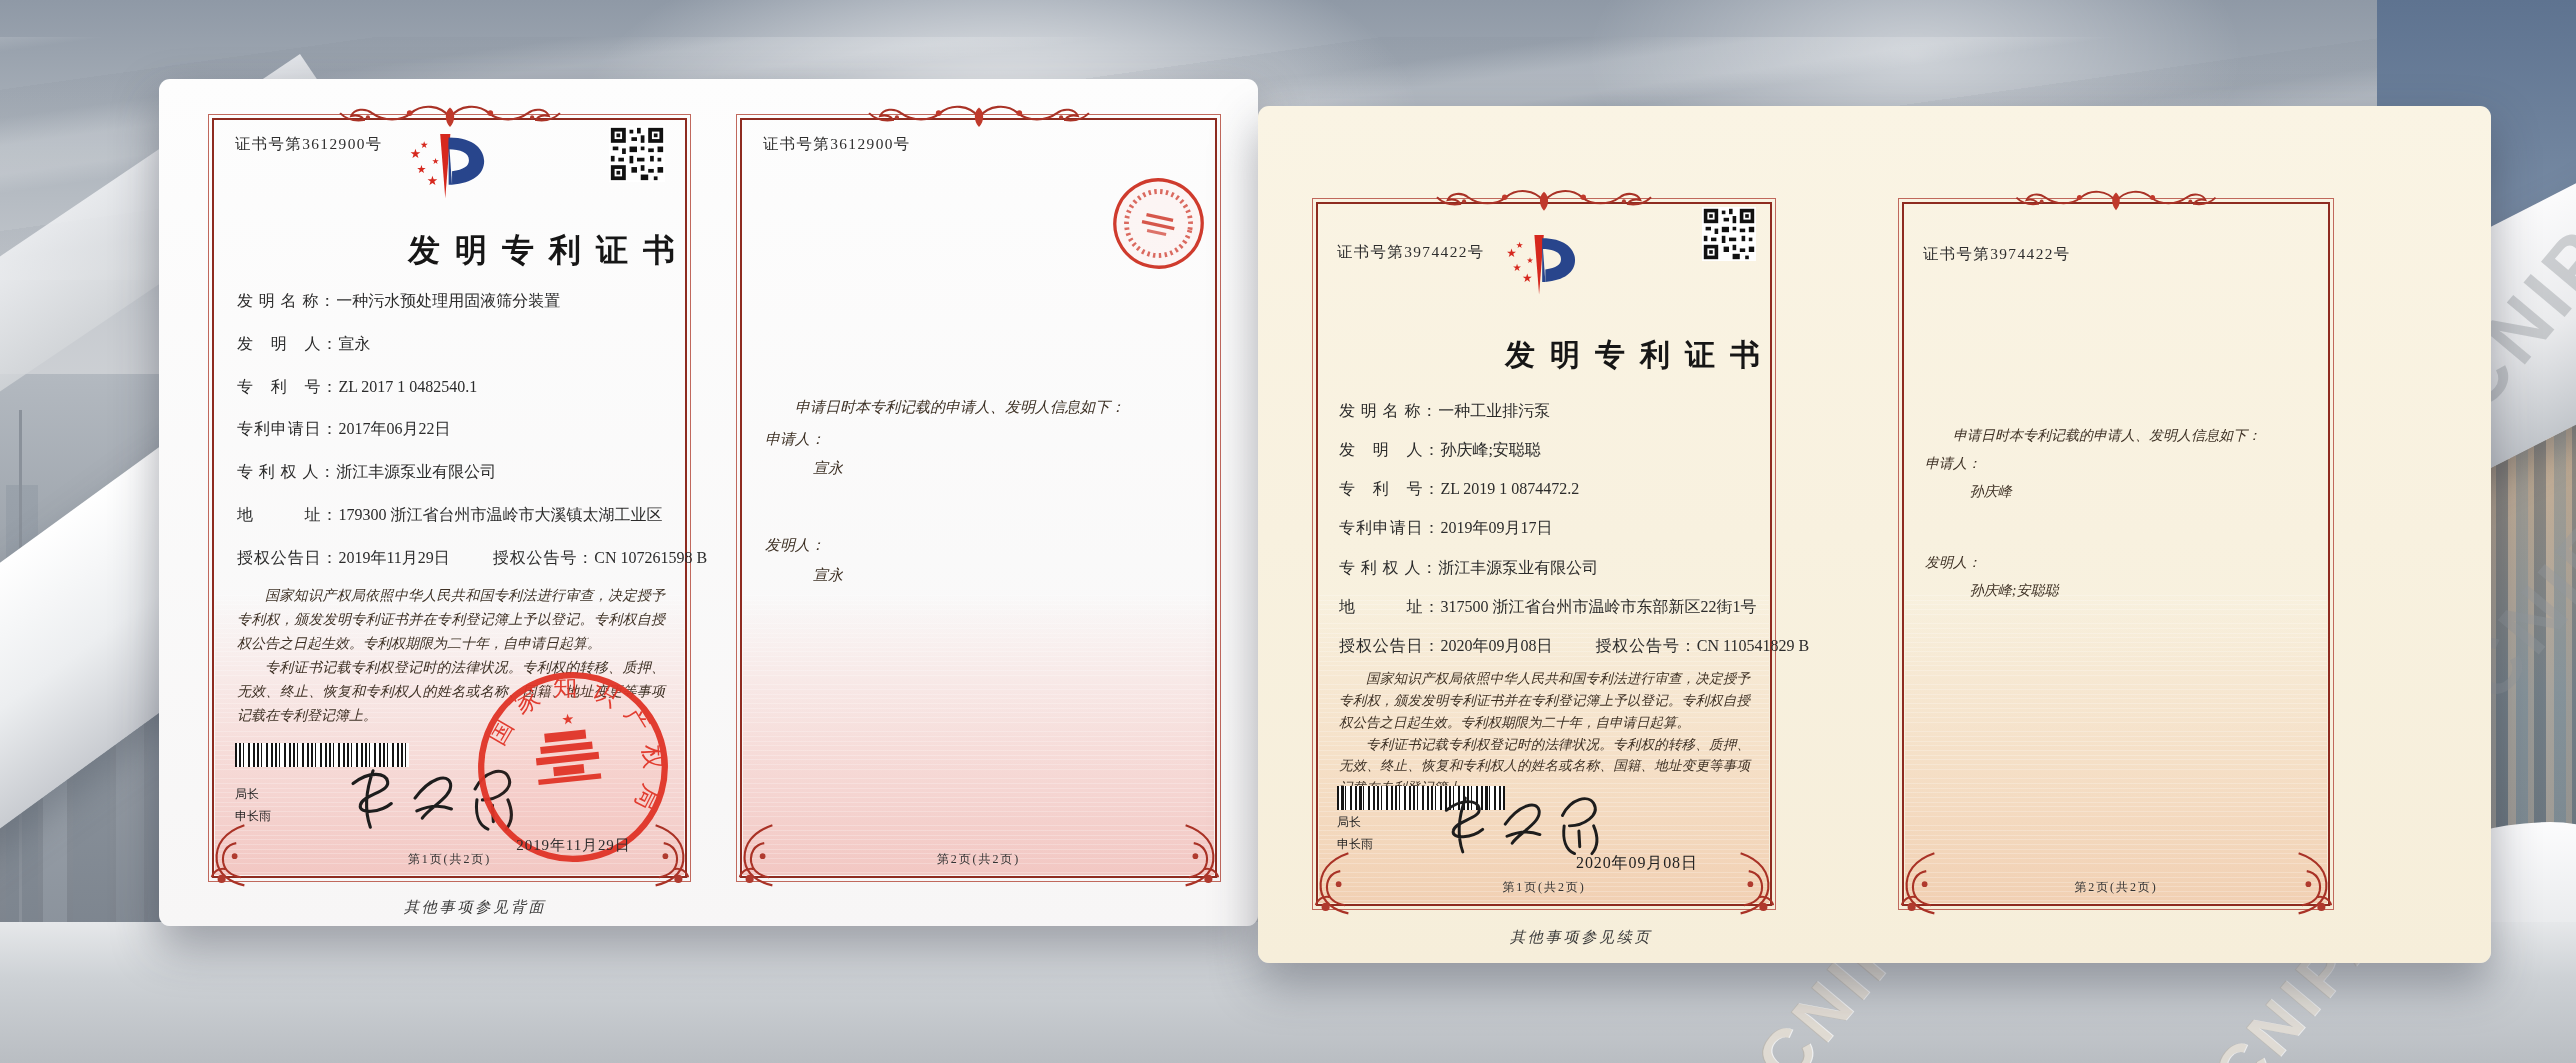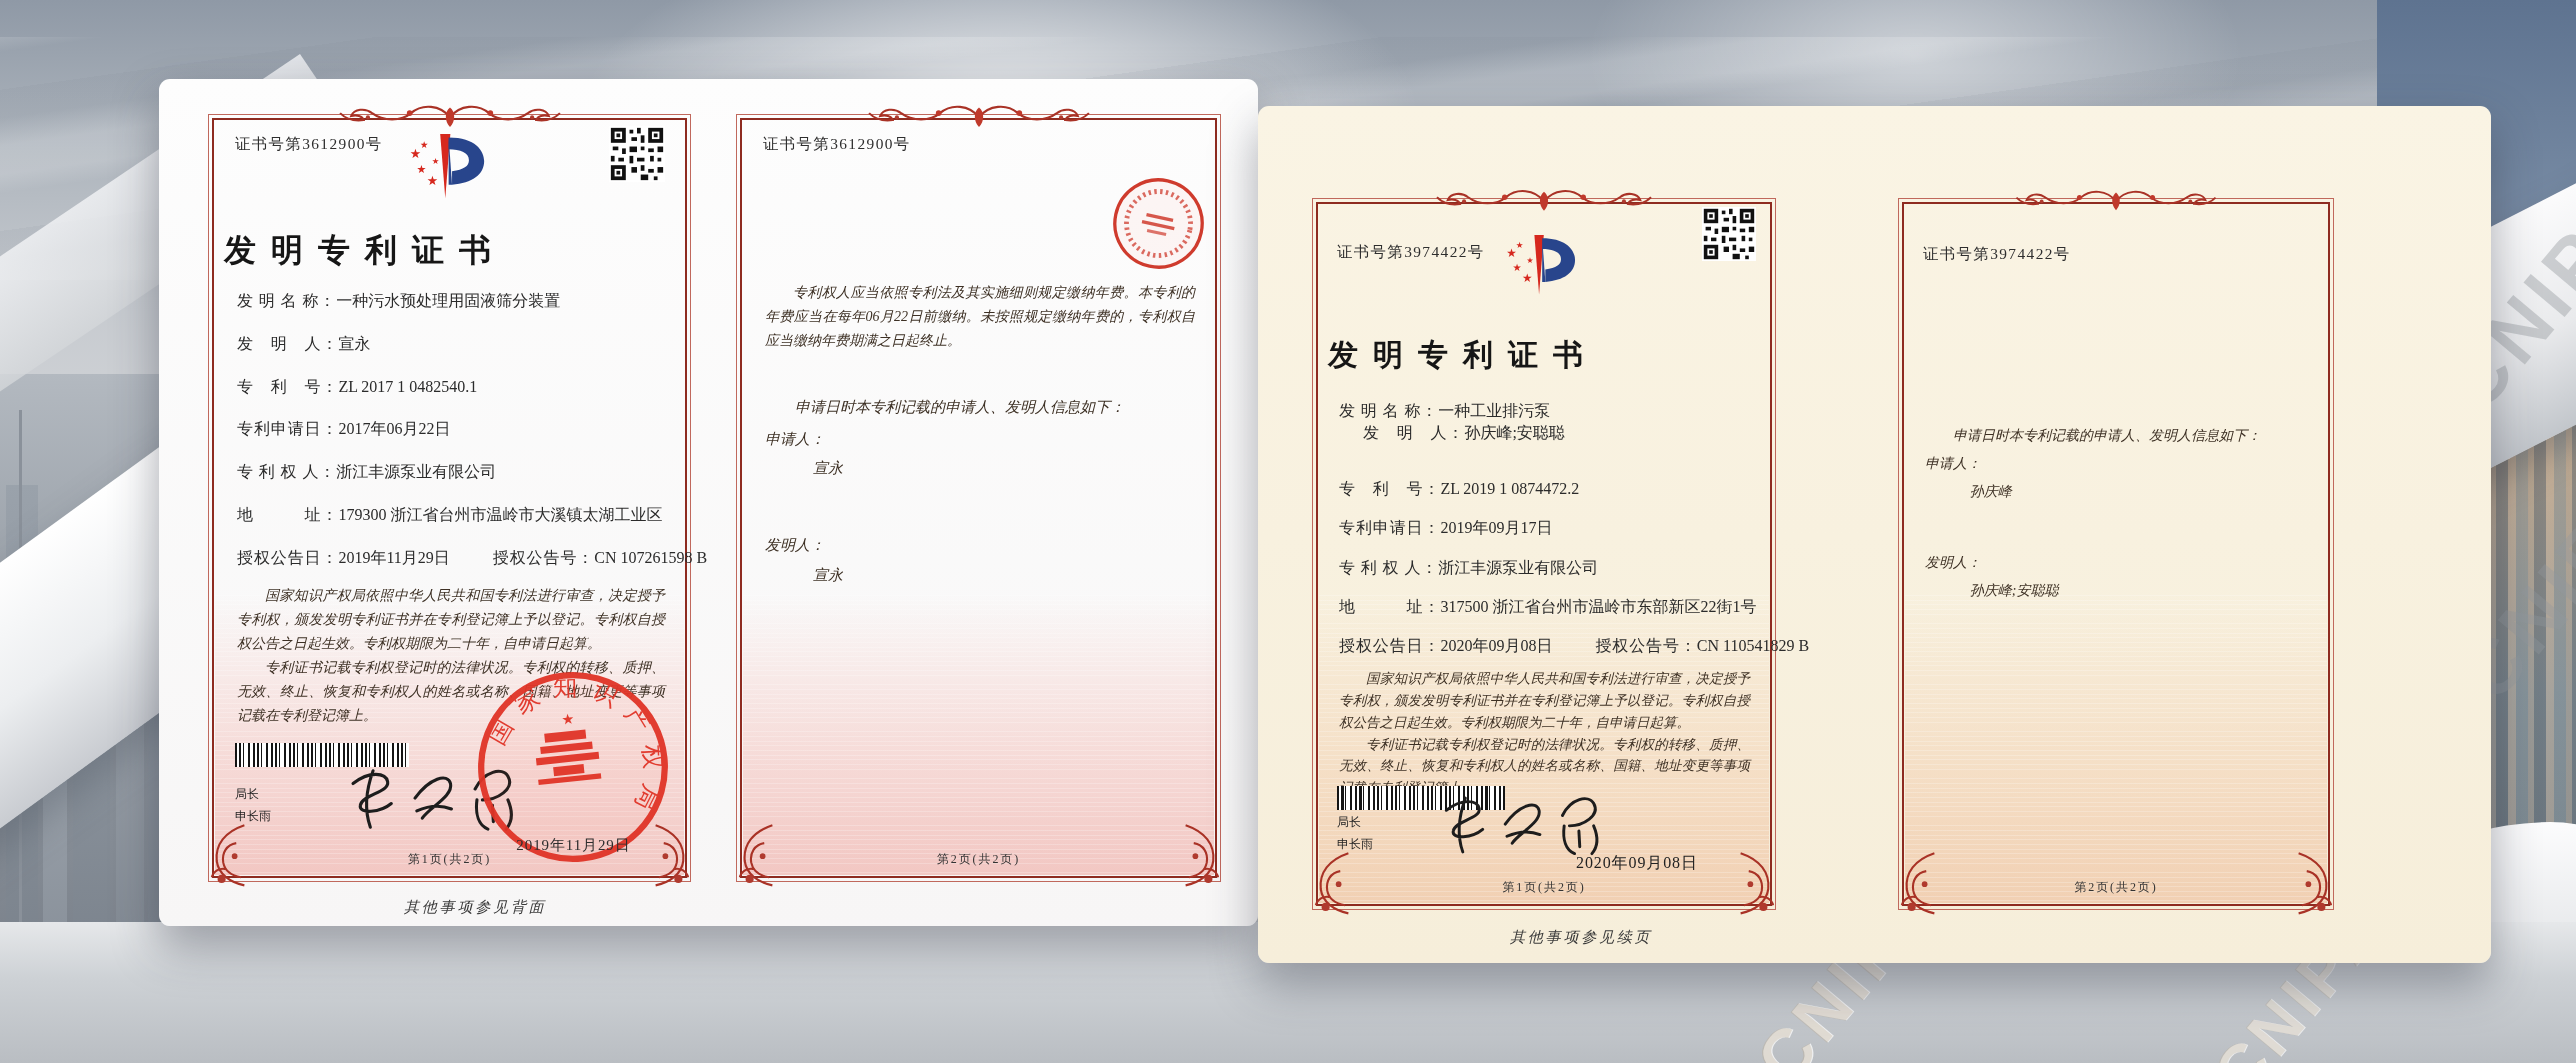--- a/index.html
+++ b/index.html
@@ -42,21 +42,21 @@
   .page .inner{position:absolute;inset:2.8px;border:2.8px solid #8e2b20;}
   .tint{position:absolute;left:5.6px;right:5.6px;bottom:5.6px;pointer-events:none;}
   .tint.pink{height:280px;background:linear-gradient(180deg,rgba(244,183,175,0) 0%,rgba(243,176,168,.38) 55%,rgba(238,160,152,.55) 100%);}
   .tint.peach{height:308px;background:linear-gradient(180deg,rgba(242,196,160,0) 0%,rgba(241,192,156,.34) 55%,rgba(236,178,140,.5) 100%);}
   .tint .waves{position:absolute;inset:0;opacity:.25;
     background:repeating-linear-gradient(180deg,rgba(255,255,255,.9) 0 0.9px,rgba(255,255,255,0) 0.9px 4.7px);}
   .flourish{position:absolute;top:-13px;left:50%;transform:translateX(-50%);}
   .corner{position:absolute;bottom:-5.6px;}
   .corner.l{left:-7.5px;} .corner.r{right:-7.5px;transform:scaleX(-1);}
   .certno{position:absolute;font-size:15.4px;color:#2e2e2e;letter-spacing:1.4px;}
-  .pagetitle{position:absolute;left:0;right:0;text-align:left;font-size:32px;font-weight:600;color:#161616;letter-spacing:15px;text-indent:15px;}
+  .pagetitle{position:absolute;left:0;right:0;text-align:right;font-size:32px;font-weight:600;color:#161616;letter-spacing:15px;text-indent:15px;}
   .row{position:absolute;font-size:16px;color:#2b2b2b;white-space:nowrap;}
   .row .lbl{letter-spacing:0.9px;}
   .grant2{margin-left:39px;}
   .para{position:absolute;font-size:14px;line-height:1.72;color:#3d3024;font-style:italic;text-align:justify;}
   .para .ind{display:block;text-indent:2em;}
   .barcode{position:absolute;height:24px;background:repeating-linear-gradient(90deg,#141414 0 1.9px,#fff 1.9px 3.7px,#141414 3.7px 6.5px,#fff 6.5px 8.4px,#141414 8.4px 9.3px,#fff 9.3px 13px,#141414 13px 15px,#fff 15px 18px);}
   .officer{position:absolute;font-size:12px;color:#1f1f1f;line-height:1.8;font-family:Liberation Sans, sans-serif;}
   .footerline{position:absolute;left:0;right:0;text-align:center;font-size:12px;color:#333;letter-spacing:1.9px;}
   .caption{position:absolute;font-size:15px;color:#3a3a3a;font-style:italic;letter-spacing:2.8px;white-space:nowrap;margin-left:28px;}
   .issuedate{position:absolute;font-size:16px;color:#222;letter-spacing:0.9px;}
@@ -266,23 +266,20 @@
         </svg>
       <svg class="corner r" width="49" height="65" viewBox="0 0 60 80">
           <use href="#corner-def"></use>
         </svg>
 
       <div class="certno" style="left:26px;top:18.7px;">证书号第3612900号</div>
       <svg class="abs" style="right:13px;top:60px;transform:rotate(12deg);" width="97" height="97" viewBox="0 0 100 100">
           <use href="#smallseal-def"></use>
         </svg>
 
-      <div class="para" style="left:28px;top:166px;width:430px;">
-        <span class="ind">专利权人应当依照专利法及其实施细则规定缴纳年费。本专利的年费应当在每年06月22日前缴纳。未按照规定缴纳年费的，专利权自应当缴纳年费期满之日起终止。</span>
-      </div>
 
       <div class="applicant-block" style="left:28px;top:280px;width:430px;">
         <span class="ind" style="display:block;text-indent:2em;">申请日时本专利记载的申请人、发明人信息如下：</span>
         <span style="display:block;margin-top:7.5px;">申请人：</span>
         <span class="name-val">宣永</span>
       </div>
       <div class="applicant-block" style="left:28px;top:418px;width:430px;">
         <span>发明人：</span>
         <span class="name-val">宣永</span>
       </div>
@@ -317,21 +314,21 @@
         <text x="28" y="66" font-size="15" fill="#d6281e">★</text>
         <text x="34" y="42" font-size="10" fill="#d6281e">★</text>
       </svg>
       <svg class="abs" style="right:18.7px;top:7.5px;" width="54" height="54" viewBox="0 0 60 60">
           <use href="#qr-def"></use>
         </svg>
 
       <div class="pagetitle" style="top:136px;font-size:30px;">发明专利证书</div>
 
       <div class="row" style="left:26px;top:202px;"><span class="lbl">发 明 名 称：</span><span>一种工业排污泵</span></div>
-      <div class="row" style="left:26px;top:224px;margin-left:24px;"><span class="lbl">发　明　人：</span><span>孙庆峰;安聪聪</span></div>
+      <div class="row" style="left:26px;top:241px;"><span class="lbl">发　明　人：</span><span>孙庆峰;安聪聪</span></div>
       <div class="row" style="left:26px;top:280px;"><span class="lbl">专　利　号：</span><span>ZL 2019 1 0874472.2</span></div>
       <div class="row" style="left:26px;top:319px;"><span class="lbl">专利申请日：</span><span>2019年09月17日</span></div>
       <div class="row" style="left:26px;top:359px;"><span class="lbl">专 利 权 人：</span><span>浙江丰源泵业有限公司</span></div>
       <div class="row" style="left:26px;top:398px;"><span class="lbl">地　　　址：</span><span>317500 浙江省台州市温岭市东部新区22街1号</span></div>
       <div class="row" style="left:26px;top:437px;">
         <span class="lbl">授权公告日：</span><span>2020年09月08日</span>
         <span class="lbl grant2">授权公告号：</span><span>CN 110541829 B</span>
       </div>
 
       <div class="para" style="left:26px;top:469px;width:411px;font-size:13.5px;line-height:1.62;">

